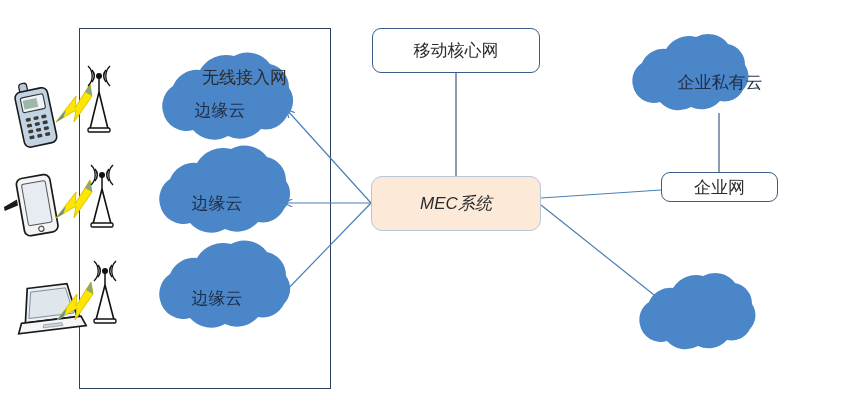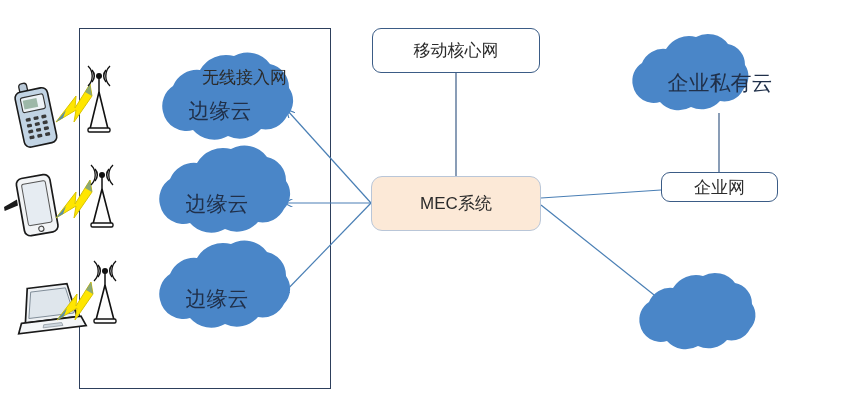--- a/index.html
+++ b/index.html
@@ -28,21 +28,21 @@
   #art   { z-index: 2; }
 
   .node-label {
     position: absolute;
     z-index: 4;
     display: flex;
     align-items: center;
     justify-content: center;
     text-align: center;
     color: #2b2b2b;
-    font-size: 21px;
+    font-size: 17px;
     line-height: 1.1;
     white-space: nowrap;
     pointer-events: none;
   }
   .cloud-label { color: #20304a; }
 
   .box {
     position: absolute;
     z-index: 3;
     box-sizing: border-box;
@@ -56,20 +56,21 @@
   }
   .box-plain {
     background: #ffffff;
     border: 1px solid #3b5c86;
     border-radius: 9px;
   }
   .box-mec {
     background: #fce9d7;
     border: 1px solid #b9c6d8;
     border-radius: 11px;
+    font-style: italic;
   }
   .ran-frame {
     position: absolute;
     z-index: 0;
     box-sizing: border-box;
     background: #ffffff;
     border: 1px solid #2d3f5c;
   }
   .ran-title {
     position: absolute;

